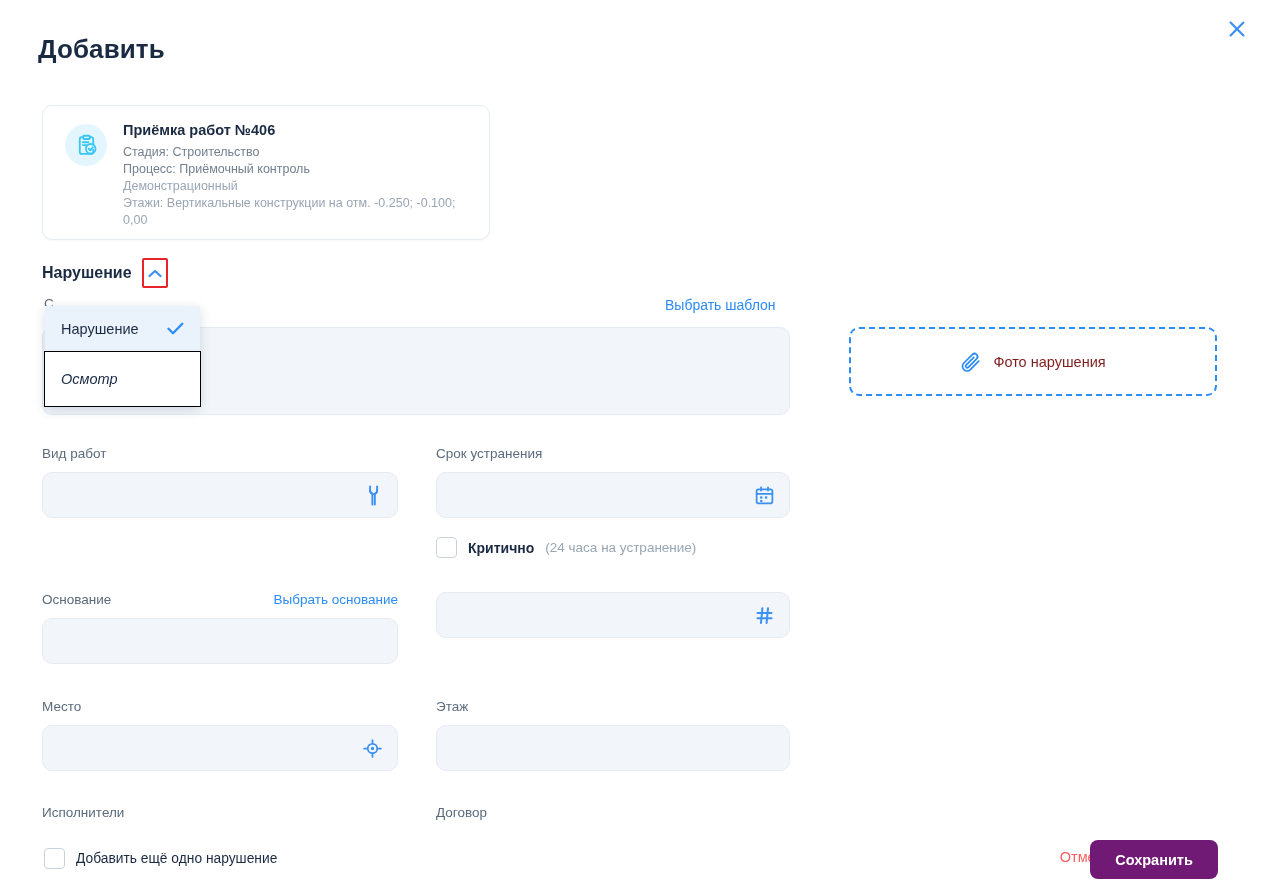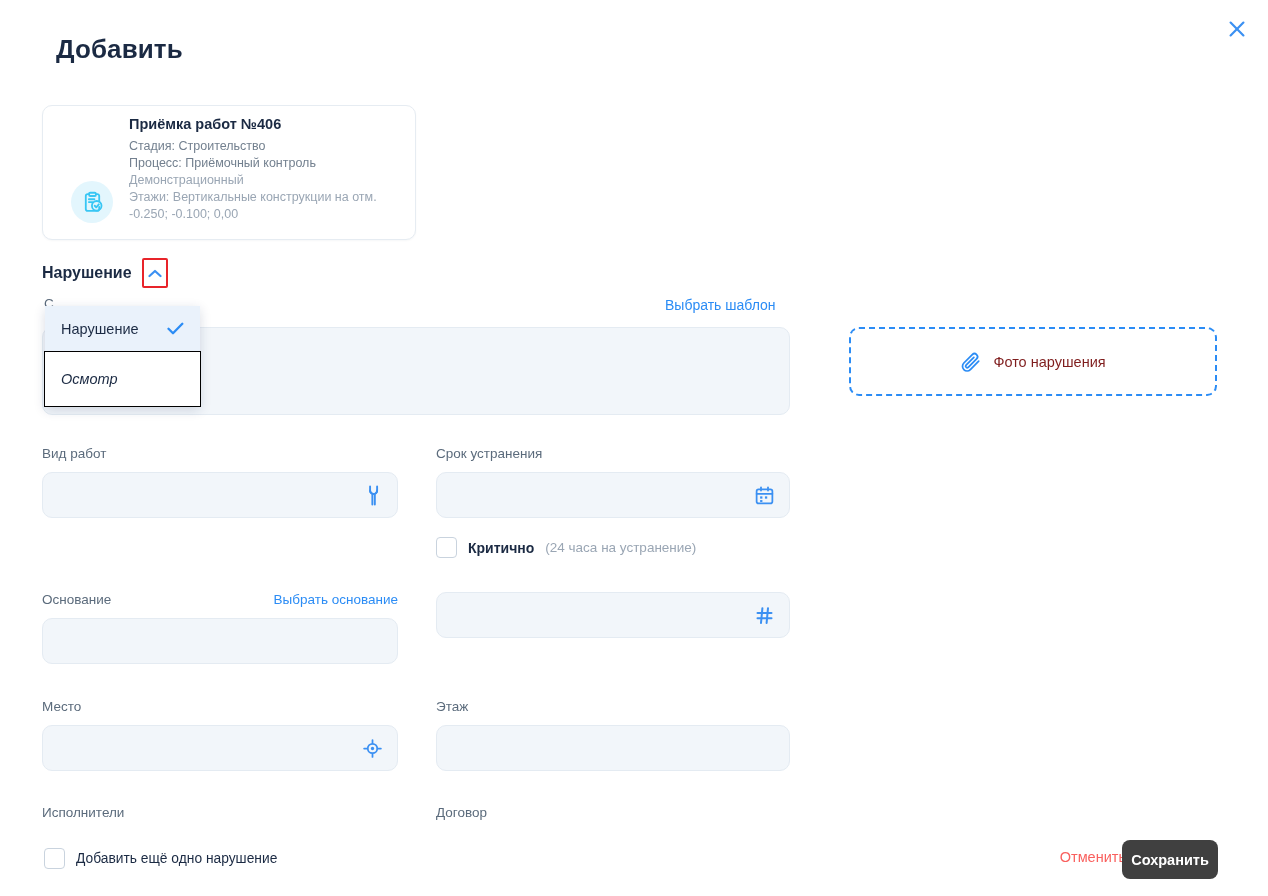--- a/index.html
+++ b/index.html
@@ -15,32 +15,32 @@
   
   .close-btn {
     position: absolute; top: 12px; right: 14px;
     width: 34px; height: 34px;
     display: flex; align-items: center; justify-content: center;
     cursor: pointer; background: transparent; border: none;
   }
 
   
   .page-title {
-    position: absolute; left: 56px; top: 34px;
+    position: absolute; left: 38px; top: 34px;
     font-size: 26px; font-weight: bold; color: #1b2a43;
     letter-spacing: .1px;
   }
 
   
   .obj-card {
     position: absolute; left: 42px; top: 105px;
-    width: 374px; height: 135px;
+    width: 448px; height: 135px;
     border: 1px solid #e6ecf2; border-radius: 10px;
-    background: #fff; display: flex; align-items: flex-end;
-    padding: 16px 28px;
+    background: #fff; display: flex; align-items: flex-start;
+    padding: 16px 22px;
     box-shadow: 0 1px 2px rgba(20,40,80,.04);
   }
   .obj-icon-wrap {
     width: 42px; height: 42px; border-radius: 50%;
     background: #e3f6fd; flex: 0 0 42px;
     display: flex; align-items: center; justify-content: center;
     margin-top: 2px;
   }
   .obj-text { margin-left: 16px; }
   .obj-title { font-size: 14.5px; font-weight: bold; color: #1b2a43; margin-bottom: 6px; }
@@ -141,22 +141,22 @@
     display: flex; align-items: center; gap: 11px;
   }
   .footer-cb-label { font-size: 13.8px; color: #1b2a43; }
   .btn-cancel {
     position: absolute; right: 136px; top: 848px;
     font-size: 14.5px; color: #f9605e; background: none; border: none;
     cursor: pointer; font-weight: 500; font-family: inherit;
   }
   .btn-save {
     position: absolute; right: 50px; top: 840px;
-    width: 96px; height: 39px; border-radius: 8px;
-    background: #404040; color: #fff; border: none;
+    width: 128px; height: 39px; border-radius: 8px;
+    background: #701a75; color: #fff; border: none;
     font-size: 14.5px; font-weight: bold; cursor: pointer;
     font-family: inherit;
   }
 </style>
 </head>
 <body>
 
 <div class="page">
 
   <button class="close-btn">

